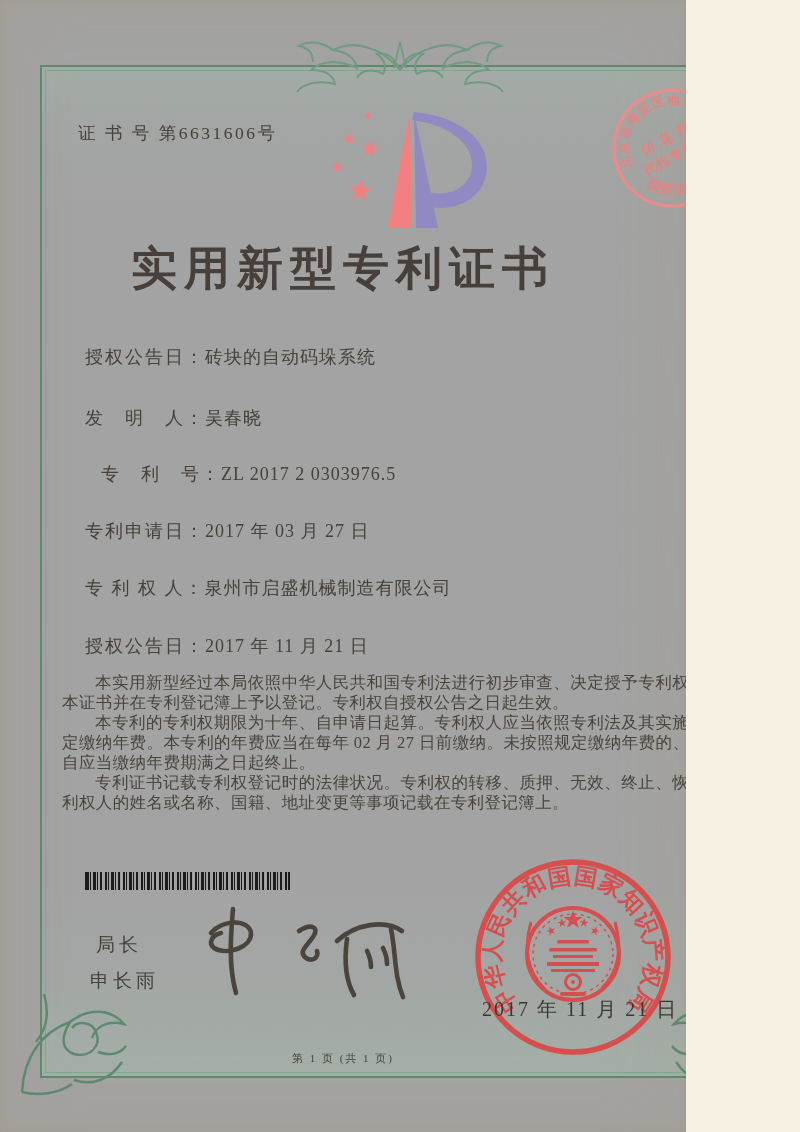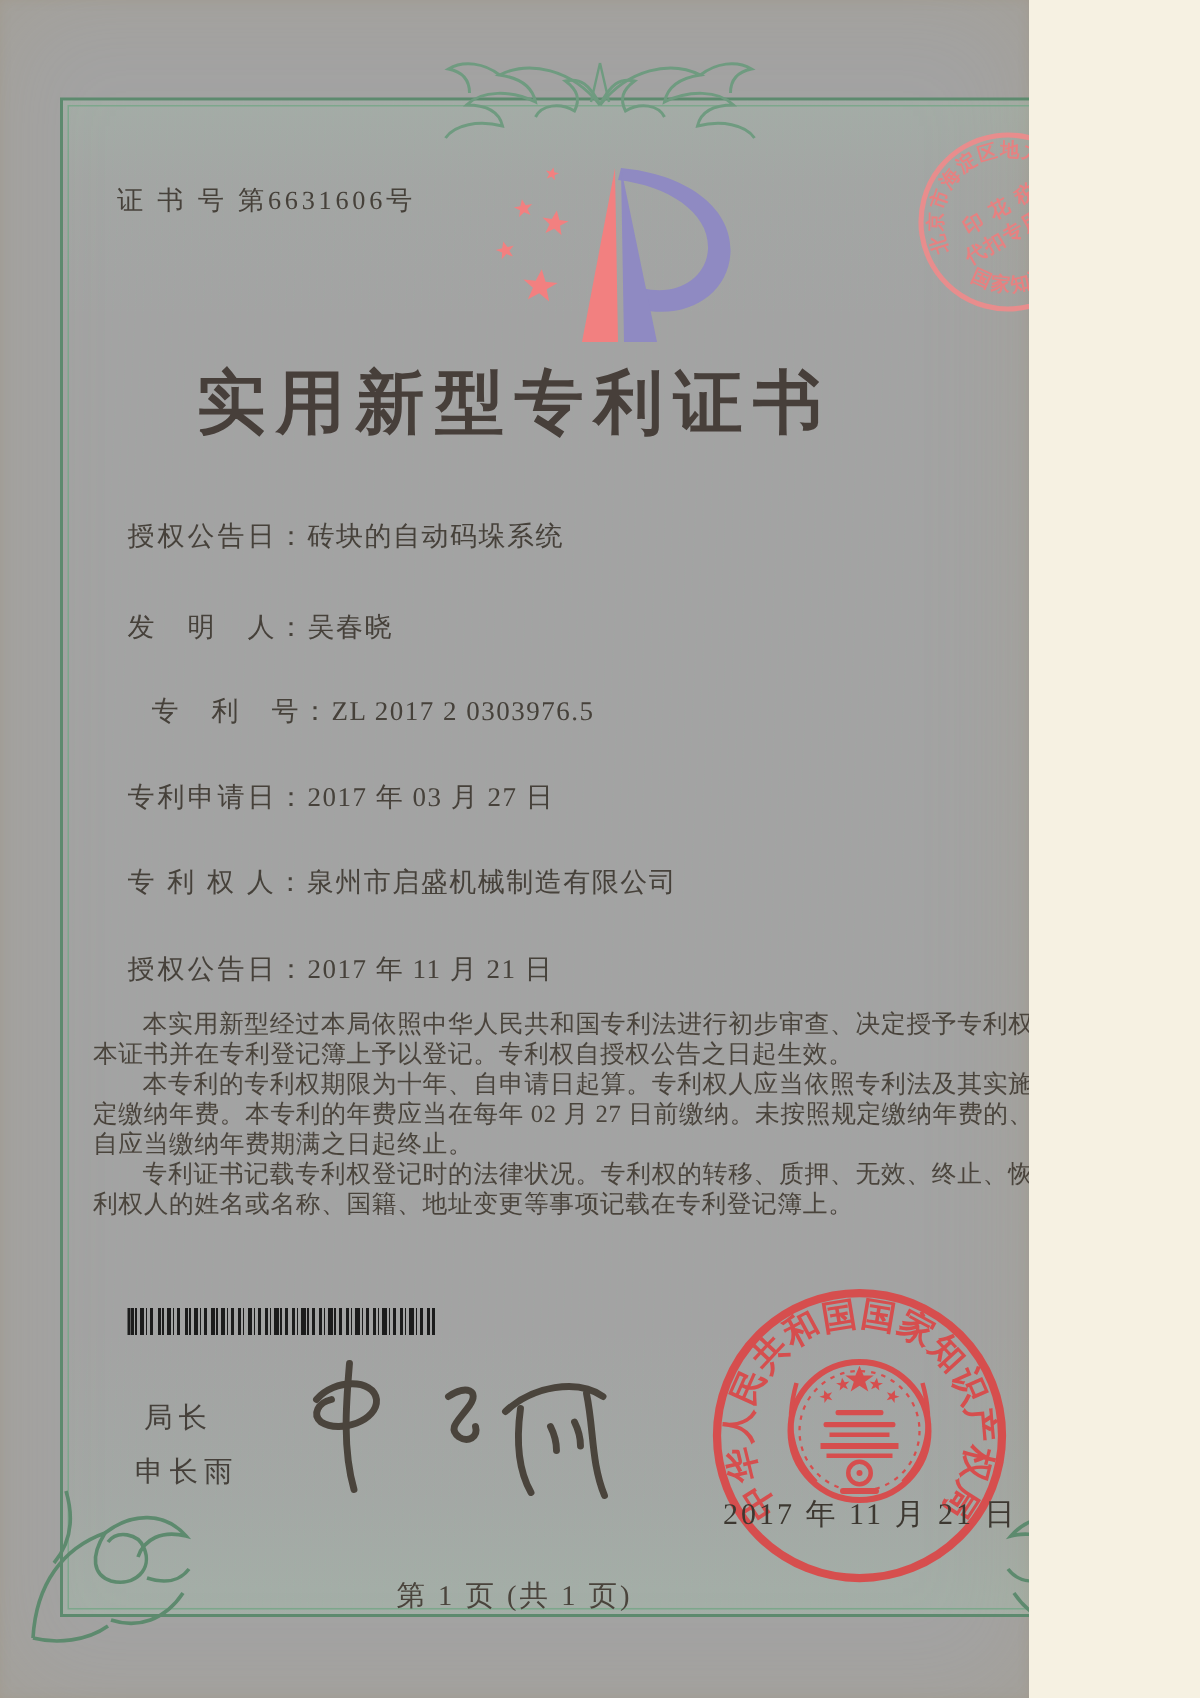--- a/index.html
+++ b/index.html
@@ -72,21 +72,21 @@
   .seal { position:absolute; left:468px; top:852px; opacity:.9; }
   .seal-date {
     position:absolute; left:482px; top:996px; z-index:5;
     font-size:20px; letter-spacing:2px; color:#3d3831;
   }
 
   .tax-stamp { position:absolute; left:600px; top:76px; opacity:.95; }
 
   .footer {
     position:absolute; left:0; top:1051px; width:100%;
-    text-align:center; font-size:19px; letter-spacing:2px; color:#4a443c;
+    text-align:center; font-size:11px; letter-spacing:2px; color:#4a443c;
   }
 
   .top-ornament { position:absolute; left:253px; top:12px; z-index:3; }
   .fl-left  { position:absolute; left:14px;  top:980px; z-index:4; }
   .fl-right { position:absolute; left:666px; top:980px; z-index:4; }
 </style>
 </head>
 <body>
 
 <div class="page">

